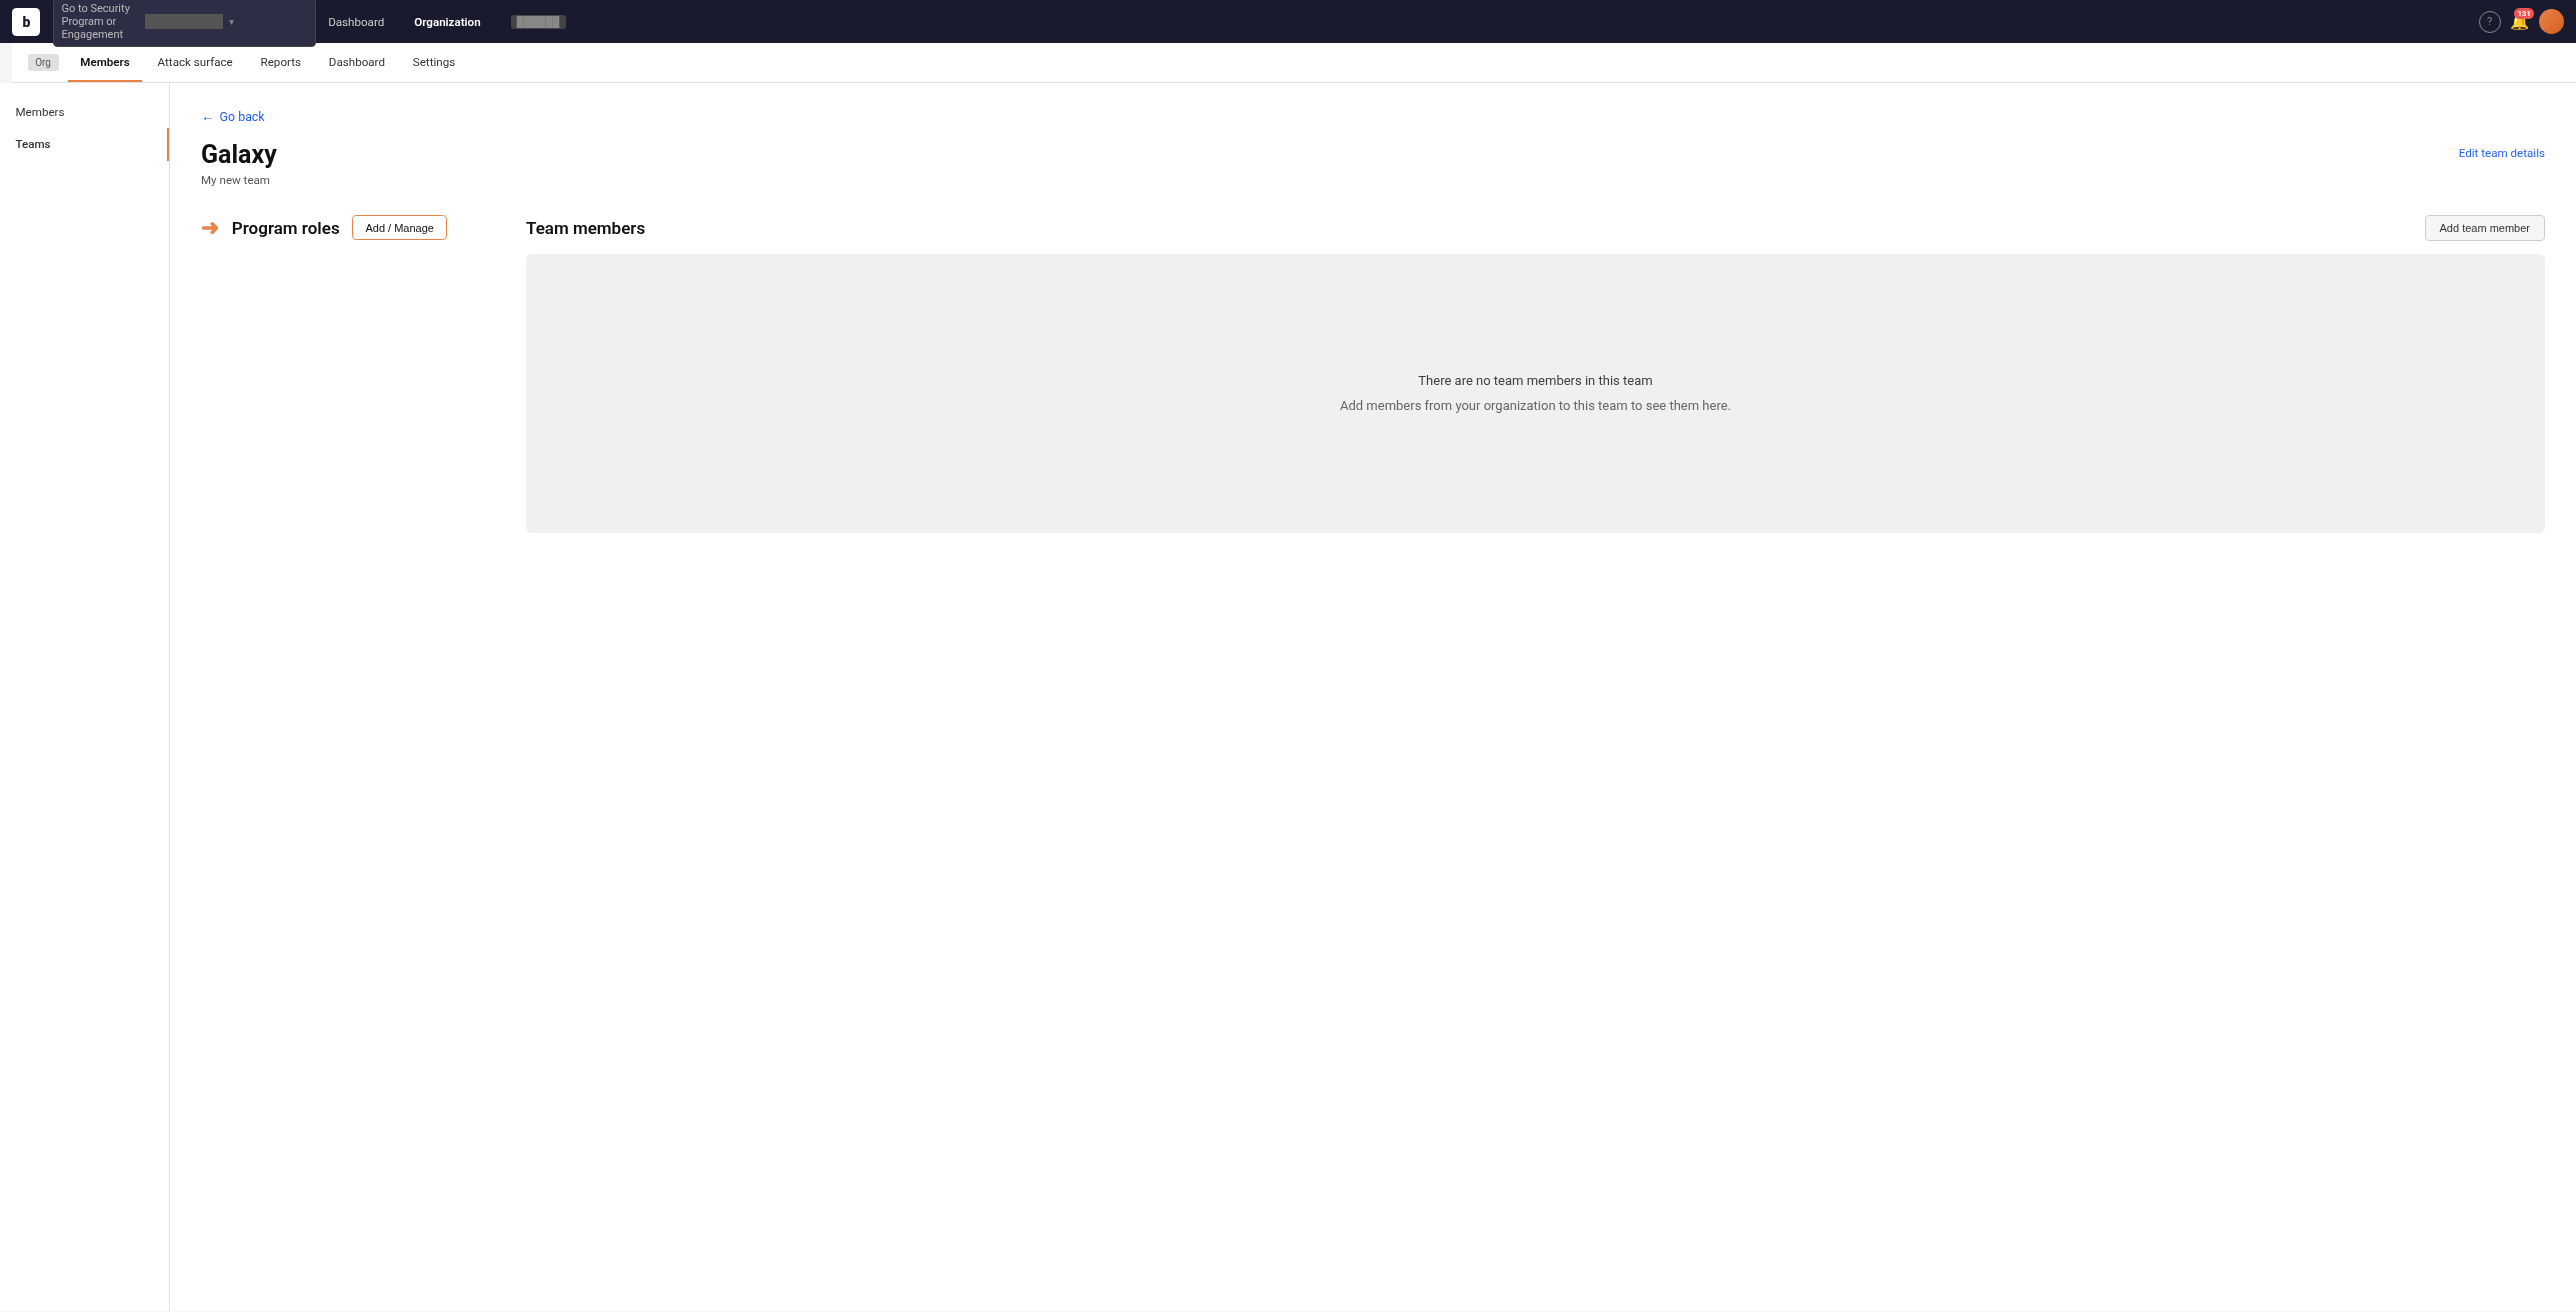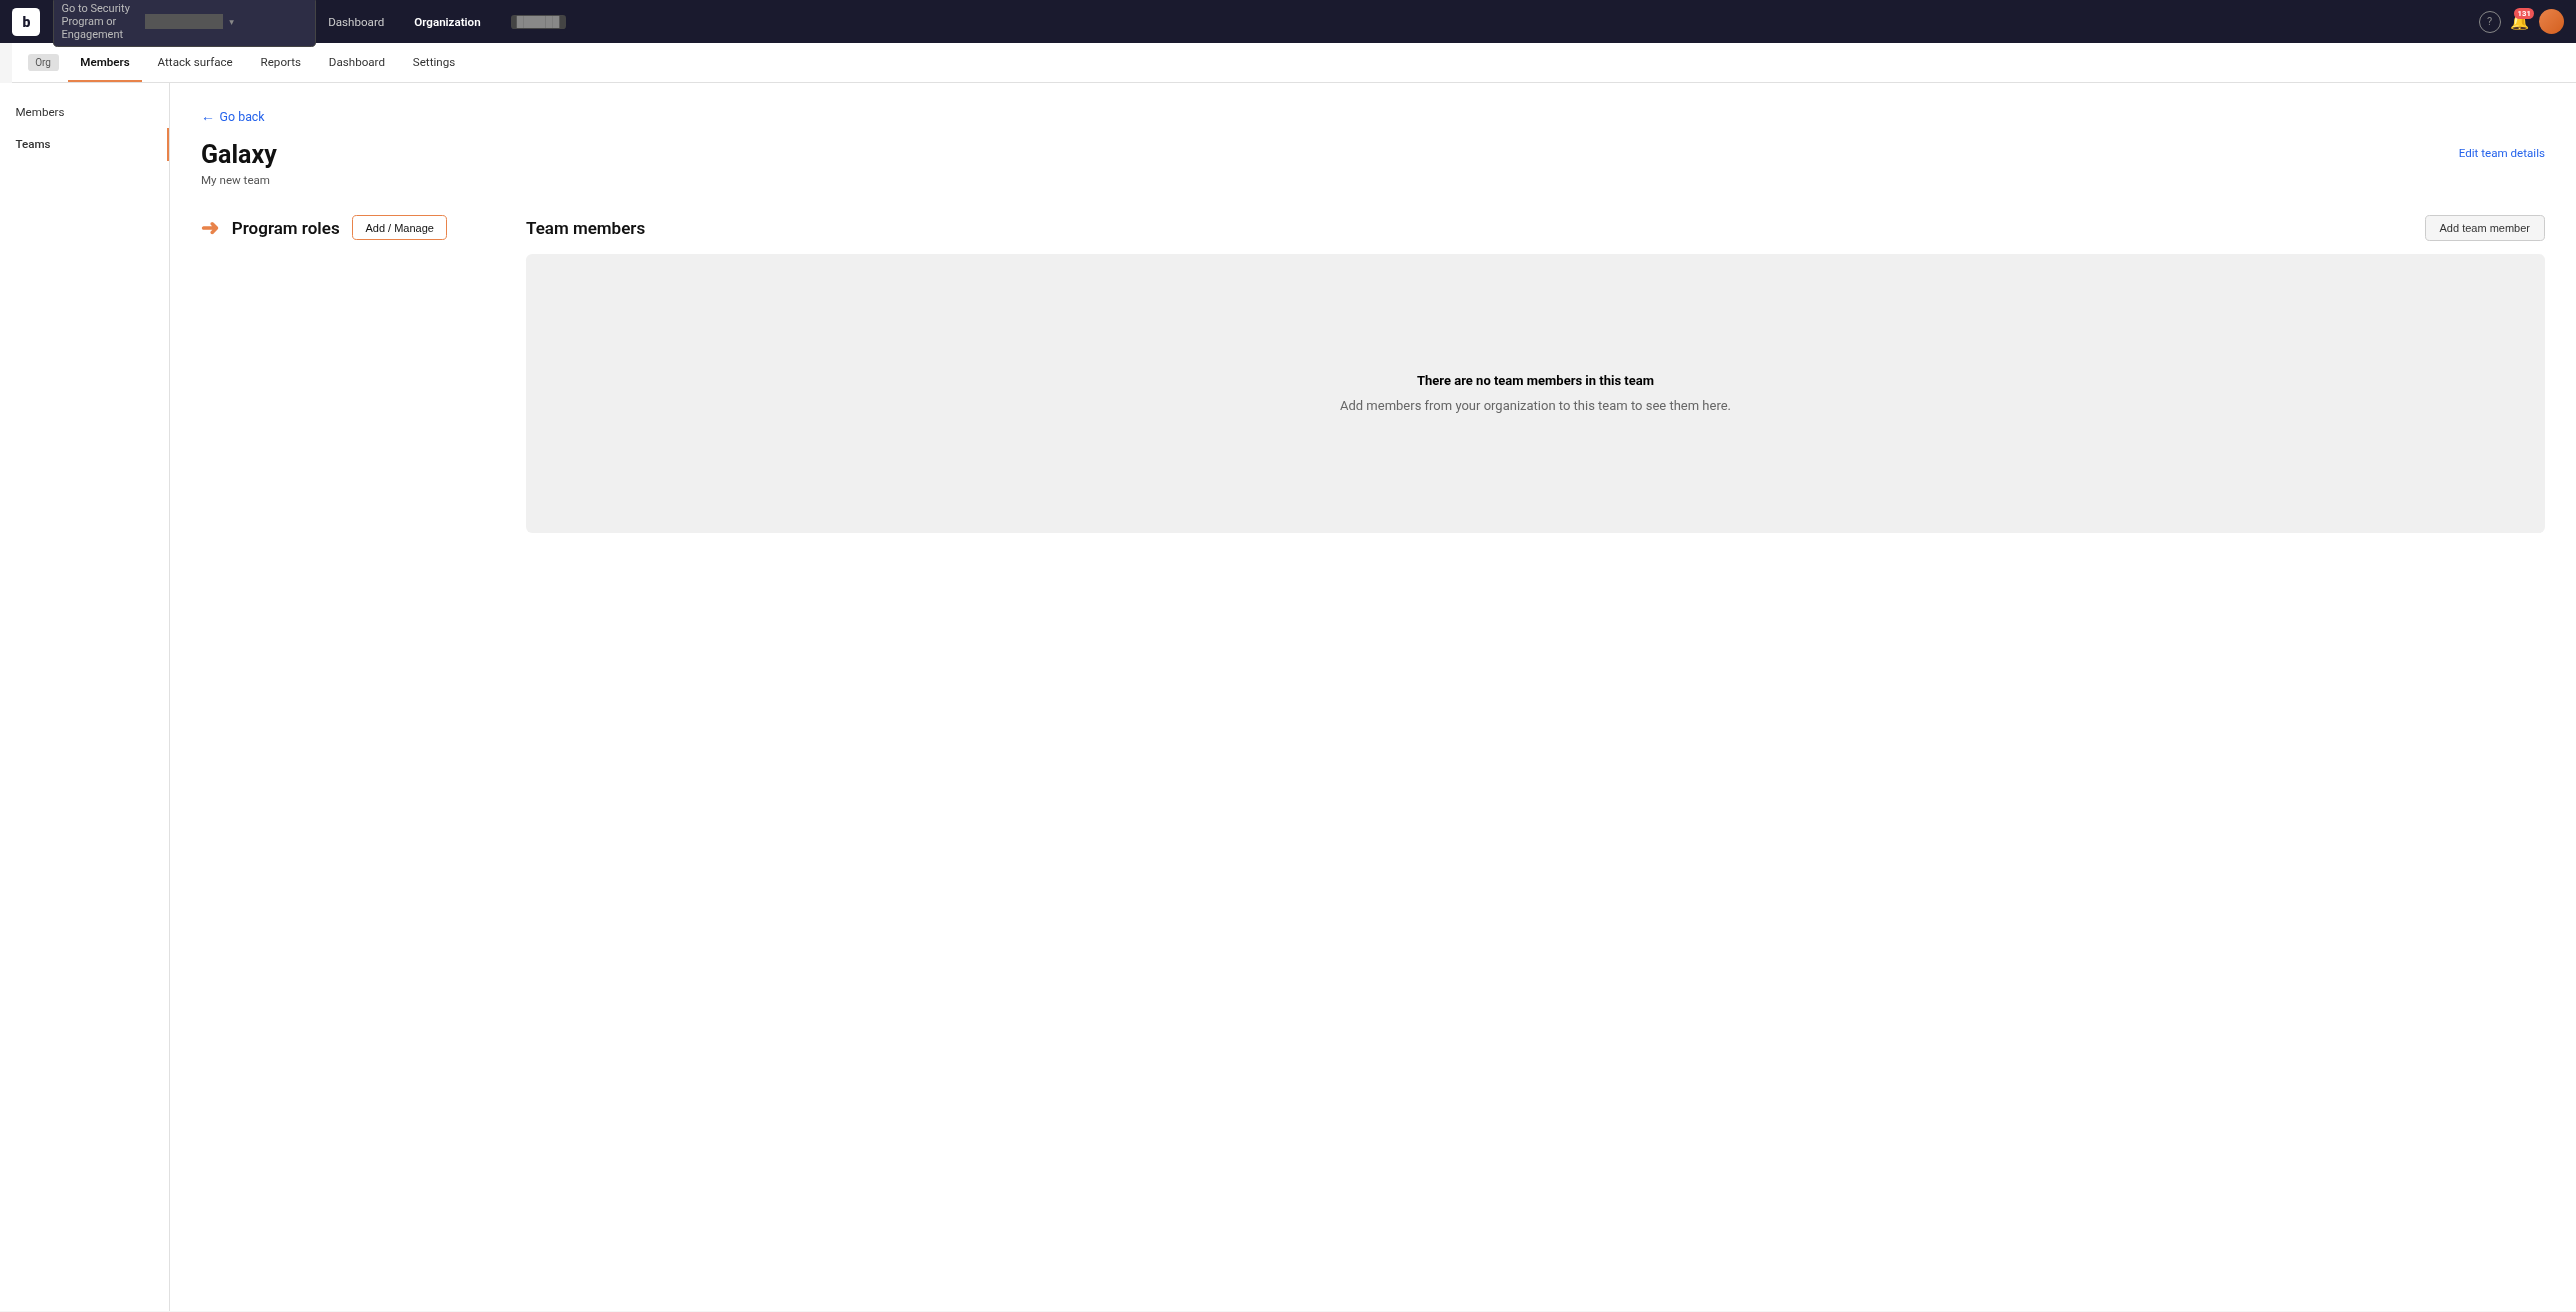--- a/index.html
+++ b/index.html
@@ -282,22 +282,22 @@
       min-height: 279px;
       display: flex;
       flex-direction: column;
       align-items: center;
       justify-content: center;
       text-align: center;
       padding: 31px;
     }
     .empty-team-title {
       font-size: 13px;
-      font-weight: 700;
-      color: #000000;
+      font-weight: 400;
+      color: #404040;
       margin-bottom: 10px;
     }
     .empty-team-subtitle {
       font-size: 13px;
       color: #666;
     }
   </style>
 </head>
 <body>
 

